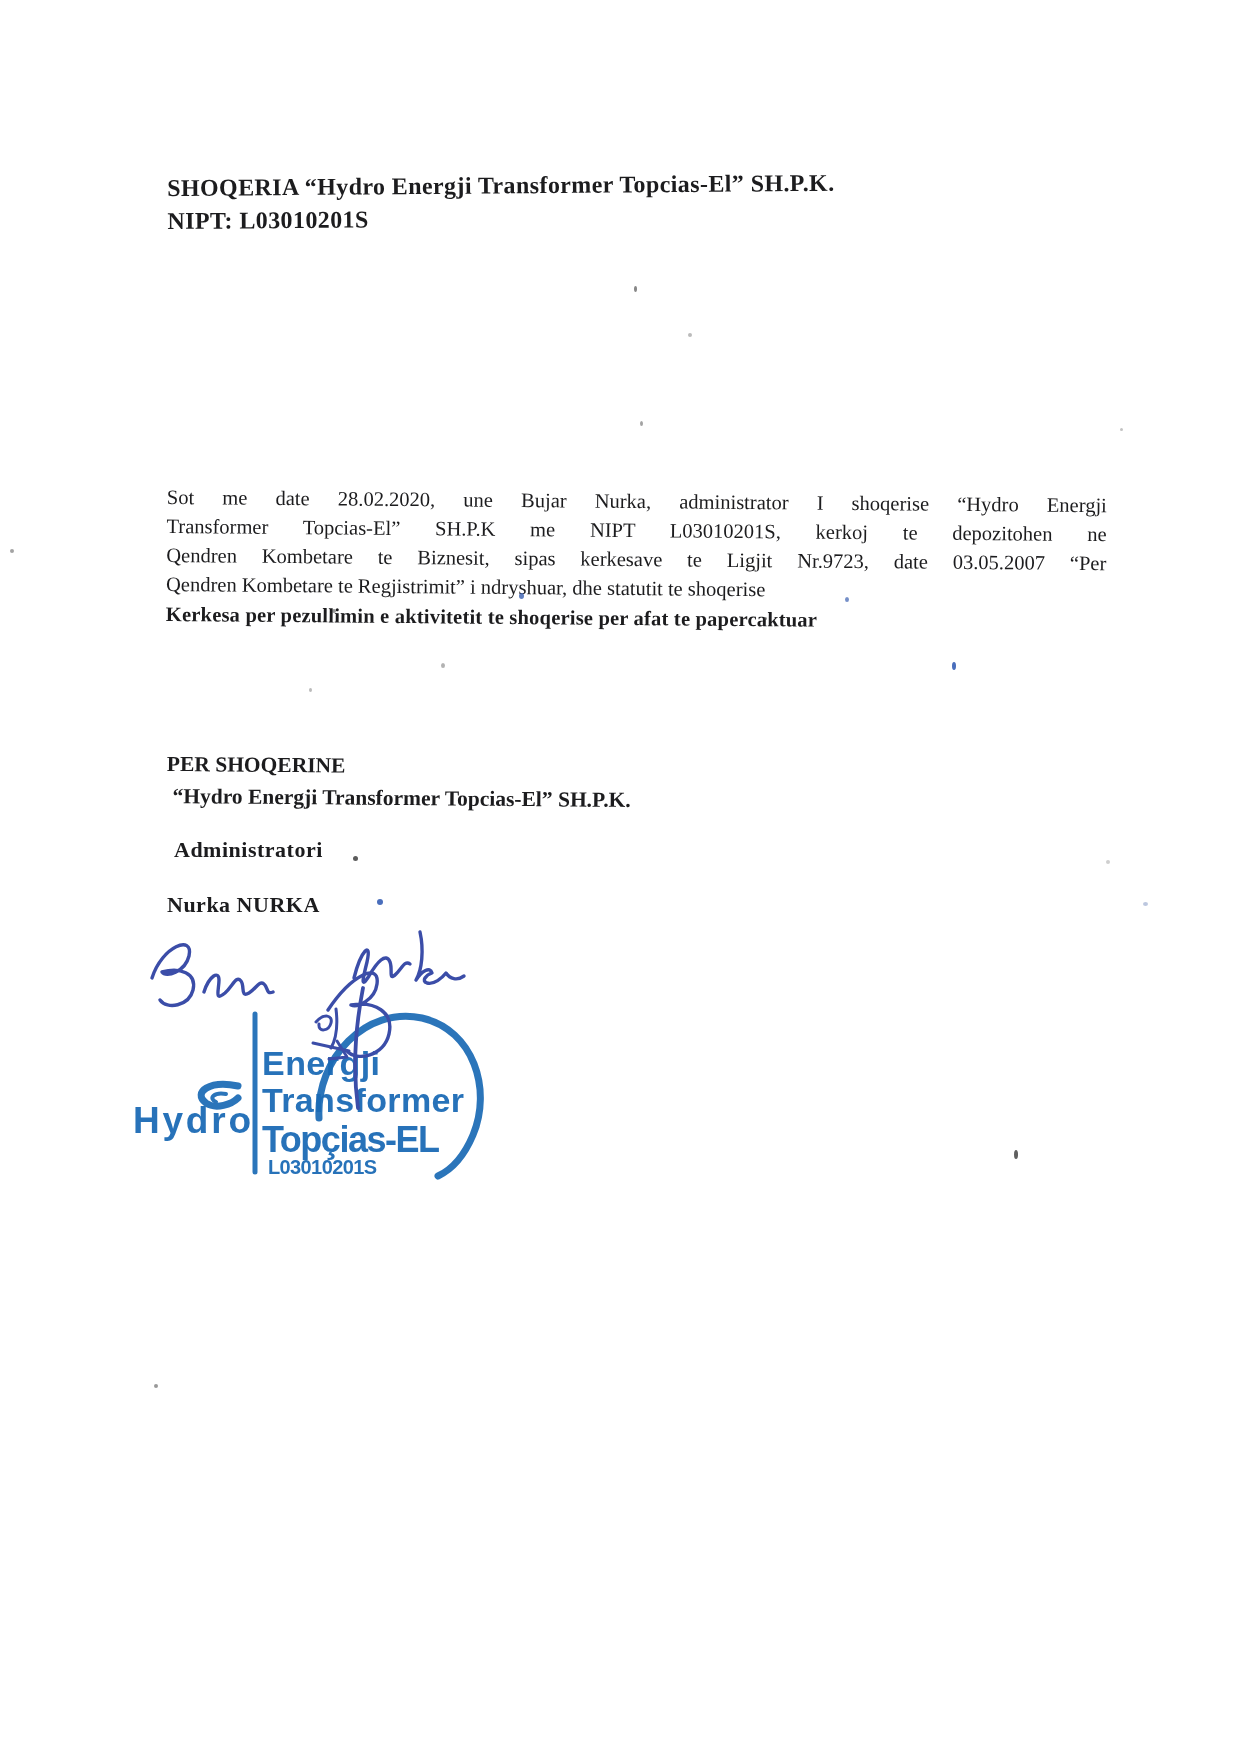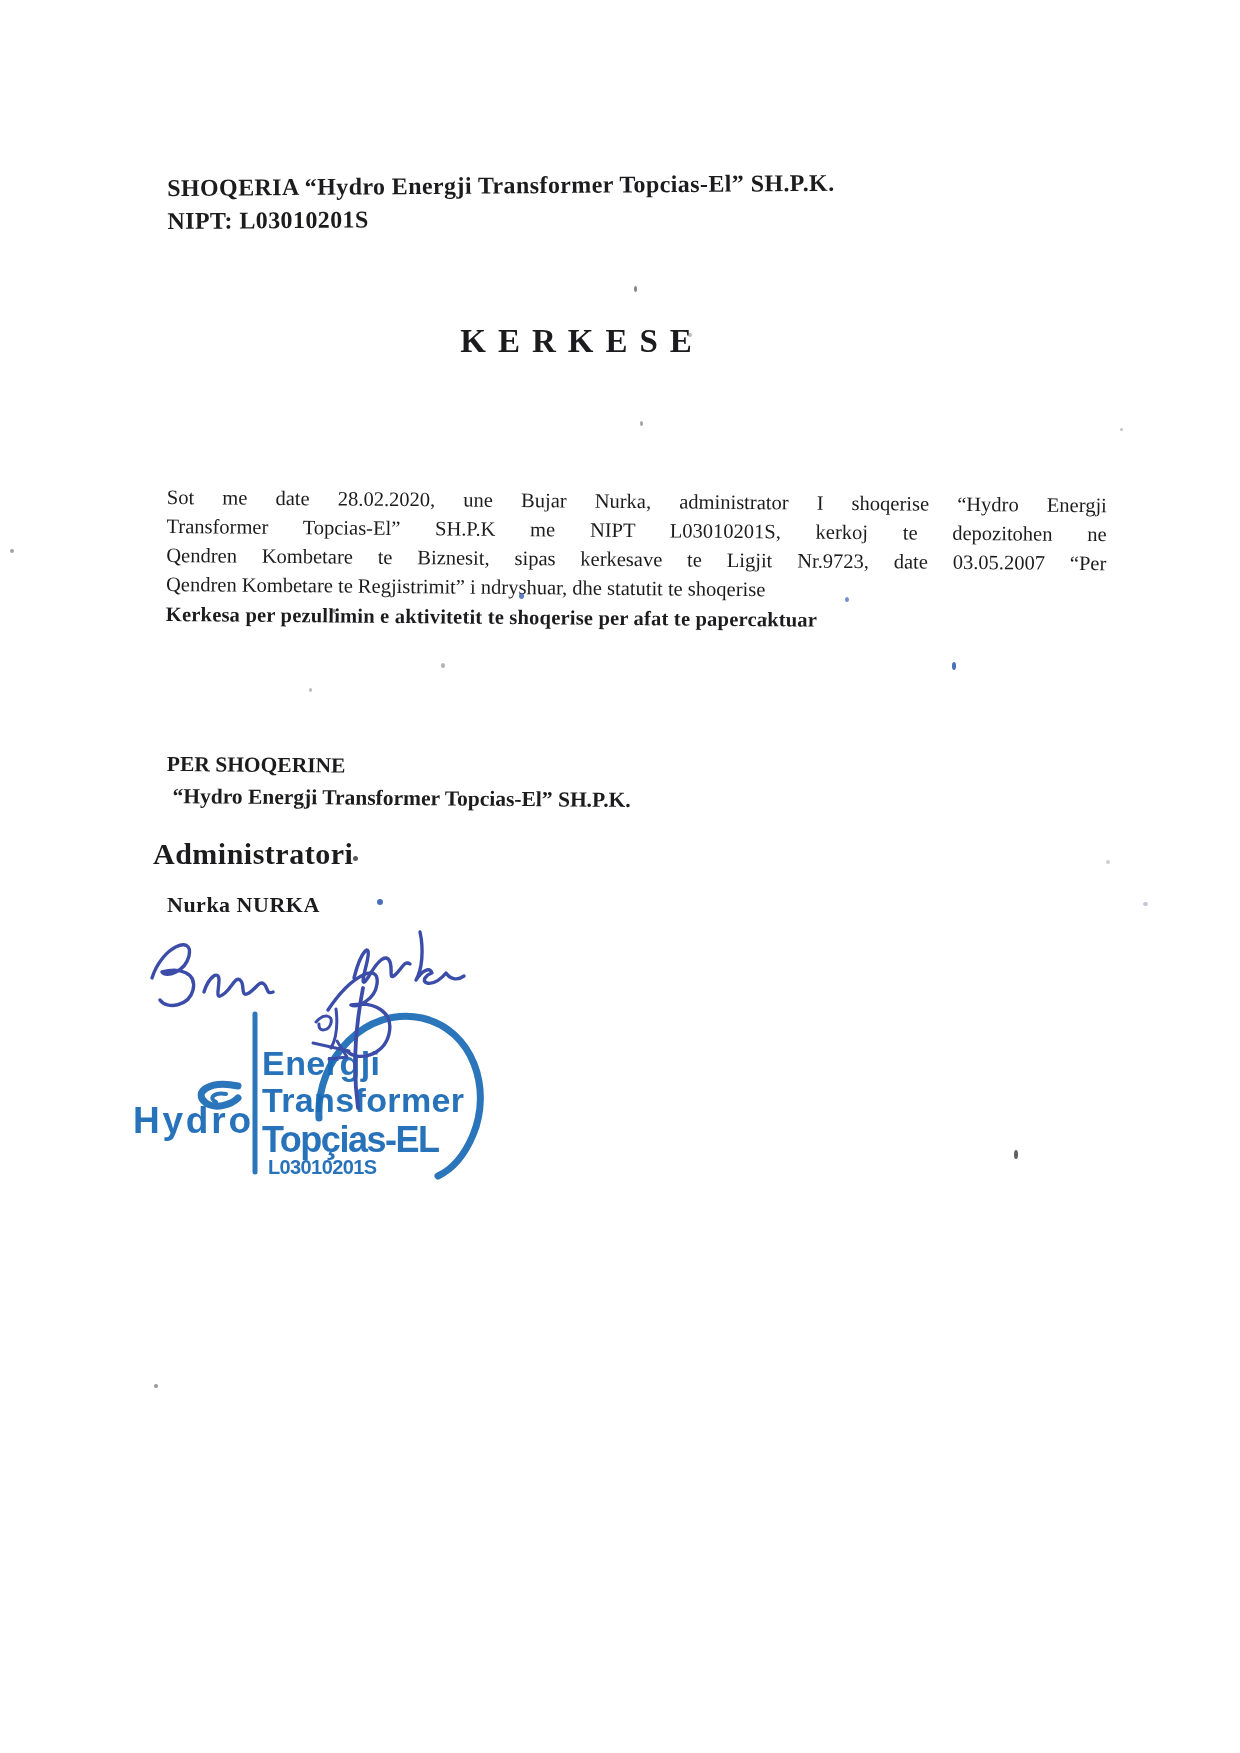--- a/index.html
+++ b/index.html
@@ -41,22 +41,22 @@
     letter-spacing:.2px;
   }
   
   .forblock{
     position:absolute;left:167px;top:748px;
     font-weight:bold;font-size:21.5px;line-height:32px;
     transform:rotate(0.5deg);transform-origin:left top;
   }
   .forblock .company{margin-left:6px;}
   .role{
-    position:absolute;left:153px;top:837px;
-    font-weight:bold;font-size:30px;letter-spacing:.5px;
+    position:absolute;left:174px;top:837px;
+    font-weight:bold;font-size:22px;letter-spacing:.5px;
   }
   .signer{
     position:absolute;left:167px;top:892px;
     font-weight:bold;font-size:22px;letter-spacing:.5px;
   }
   
   .stamp-svg{position:absolute;left:126px;top:972px;}
   .sign-svg{position:absolute;left:130px;top:912px;}
   .stamp-text{
     font-family:"Liberation Sans","DejaVu Sans",sans-serif;
@@ -67,21 +67,20 @@
 </head>
 <body>
 
 <div class="page">
 
   <div class="header">
     <div>SHOQERIA “Hydro Energji Transformer Topcias-El” SH.P.K.</div>
     <div>NIPT: L03010201S</div>
   </div>
 
-  <div class="title">KERKESE</div>
 
   <div class="para">
     <div class="pline just">Sot me date 28.02.2020, une Bujar Nurka, administrator I shoqerise “Hydro Energji</div>
     <div class="pline just">Transformer Topcias-El” SH.P.K me NIPT L03010201S, kerkoj te depozitohen ne</div>
     <div class="pline just">Qendren Kombetare te Biznesit, sipas kerkesave te  Ligjit  Nr.9723, date 03.05.2007 “Per</div>
     <div class="pline">Qendren Kombetare te Regjistrimit” i ndryshuar, dhe statutit te shoqerise</div>
     <div class="request">Kerkesa per pezullimin e aktivitetit te shoqerise per afat te papercaktuar</div>
   </div>
 
   <div class="forblock">

